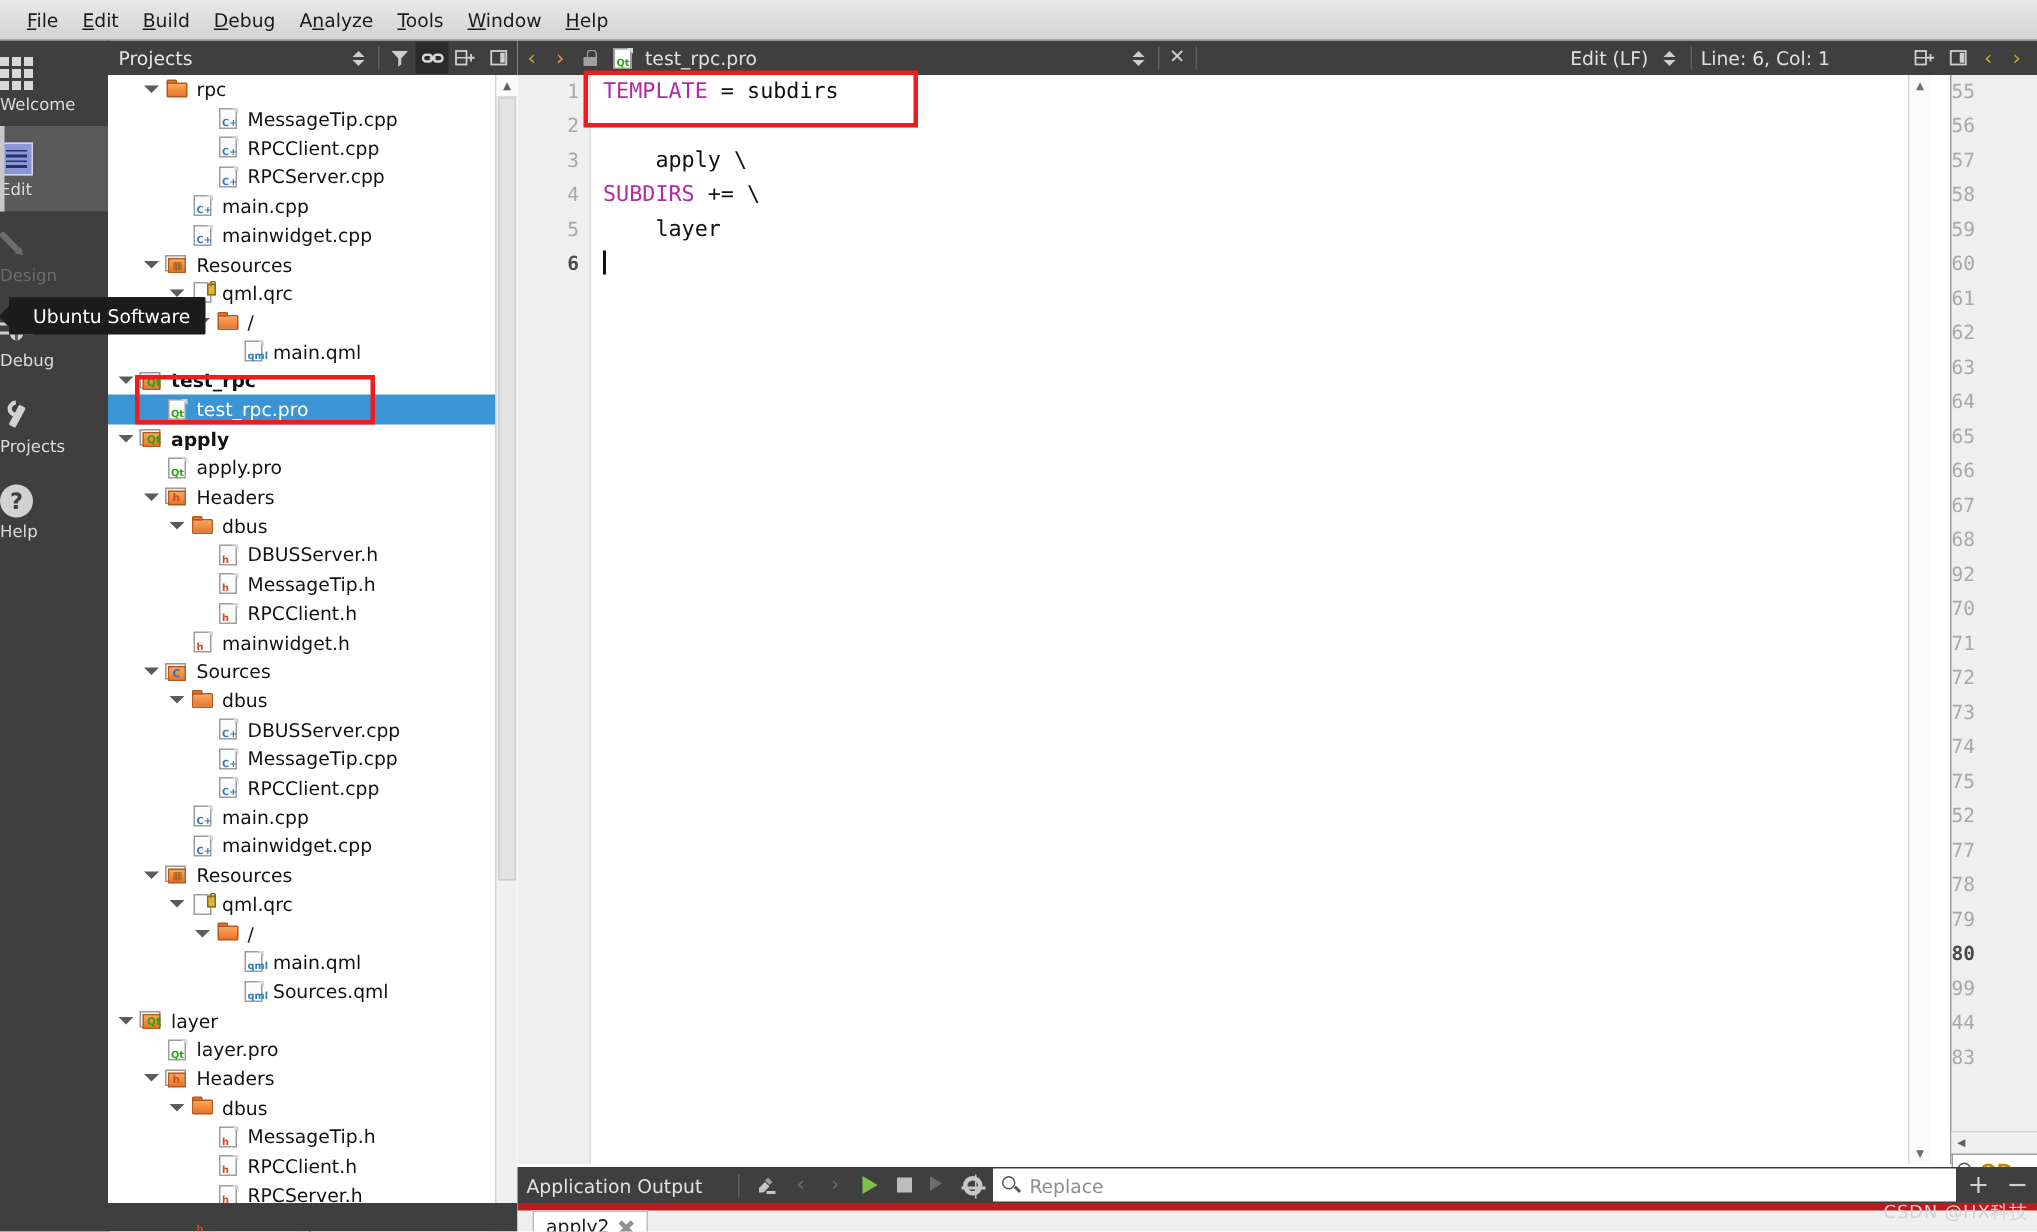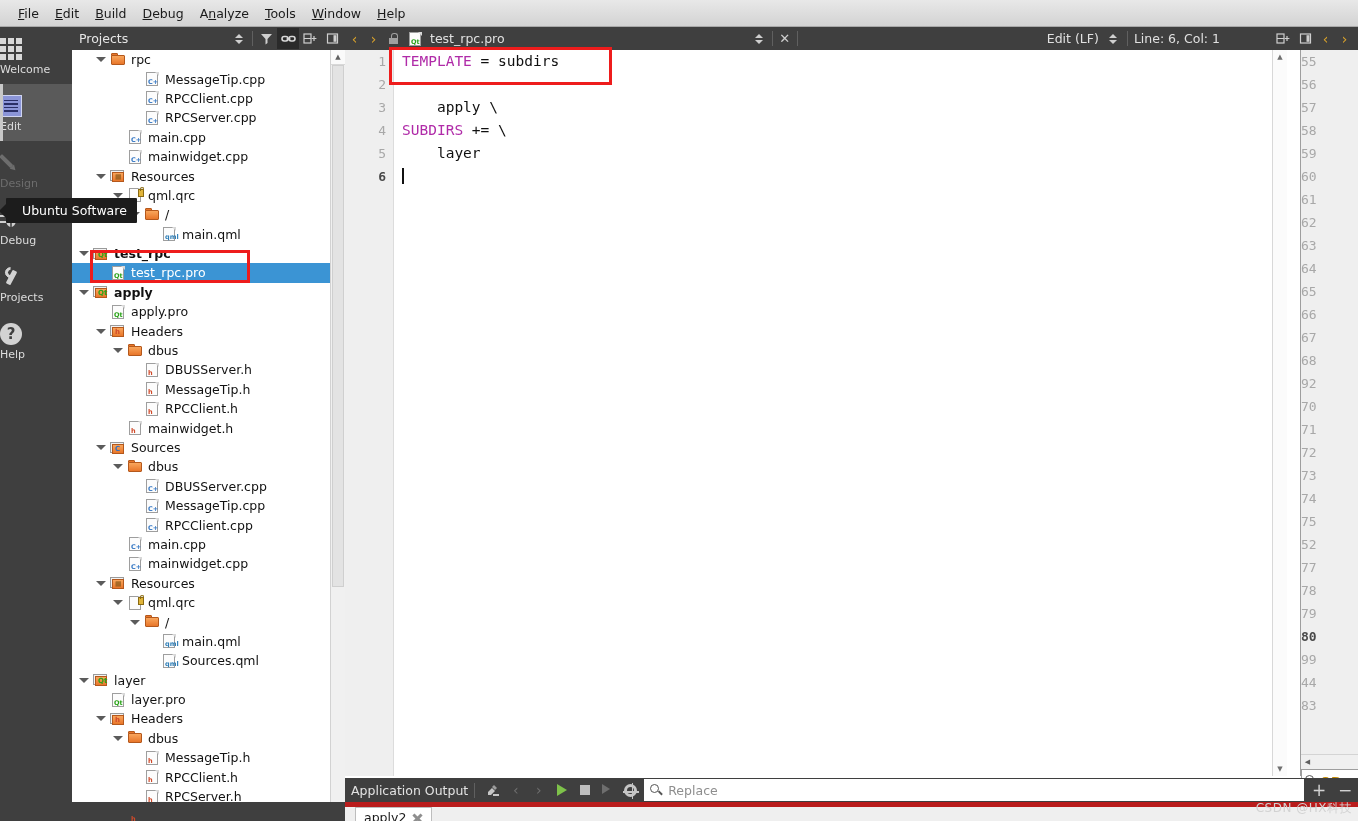--- a/index.html
+++ b/index.html
@@ -202,21 +202,21 @@
   .mag:after{content:"";position:absolute;left:8px;top:8px;width:5px;height:1.5px;background:#555;transform:rotate(45deg);}
   .findtxt{color:#c38a00;font-weight:bold;font-size:13px;}
   .replacerow{position:absolute;right:0;bottom:4px;width:57px;height:22px;background:#ffffff;border:1px solid #9e9e9e;
      border-right:none;box-sizing:border-box;display:flex;align-items:center;padding-left:4px;color:#787878;font-size:12.5px;}
 
   
   .outbar{
     position:absolute;left:345px;top:778px;width:1013px;height:24px;background:#3f3f3f;
     display:flex;align-items:center;box-sizing:border-box;padding-left:6px;
   }
-  .outbar .ttl{color:#e2e2e2;font-size:12.5px;}
+  .outbar .ttl{color:#e2e2e2;font-size:12.5px;margin-right:18px;}
   .obtn{width:23px;height:22px;display:flex;align-items:center;justify-content:center;color:#c6c6c6;font-size:12px;}
   .obtn.dis{color:#6f6f6f;}
   .tri-run{width:0;height:0;border-left:10px solid #7ec24a;border-top:6px solid transparent;border-bottom:6px solid transparent;}
   .sq-stop{width:10px;height:10px;background:#bdbdbd;}
   .tri-rerun{position:relative;width:12px;height:12px;}
   .tri-rerun:before{content:"";position:absolute;left:0;top:0;border-left:8px solid #6e6e6e;border-top:5px solid transparent;border-bottom:5px solid transparent;}
   .gear{width:13px;height:13px;border-radius:50%;border:3px solid #c6c6c6;box-sizing:border-box;position:relative;}
   .gear:before{content:"";position:absolute;left:4.5px;top:-4px;width:1.5px;height:16px;background:#c6c6c6;}
   .gear:after{content:"";position:absolute;left:-4px;top:4.5px;width:16px;height:1.5px;background:#c6c6c6;}
   .filterbox{

